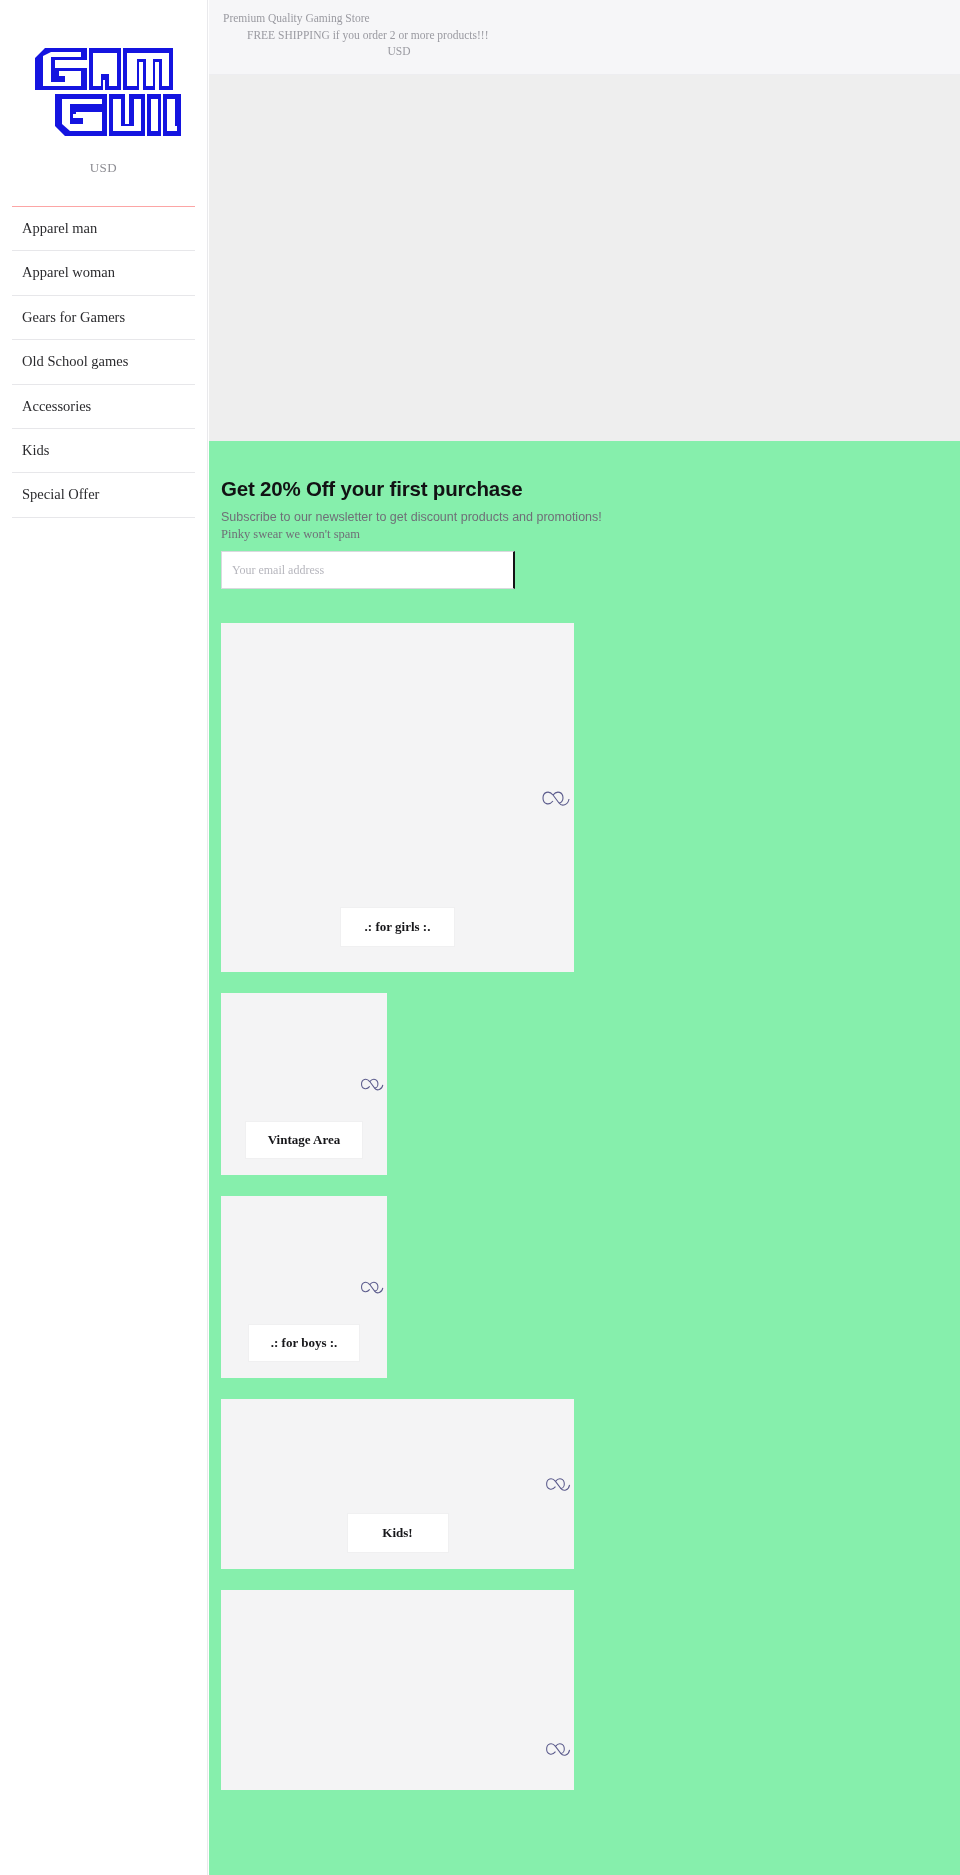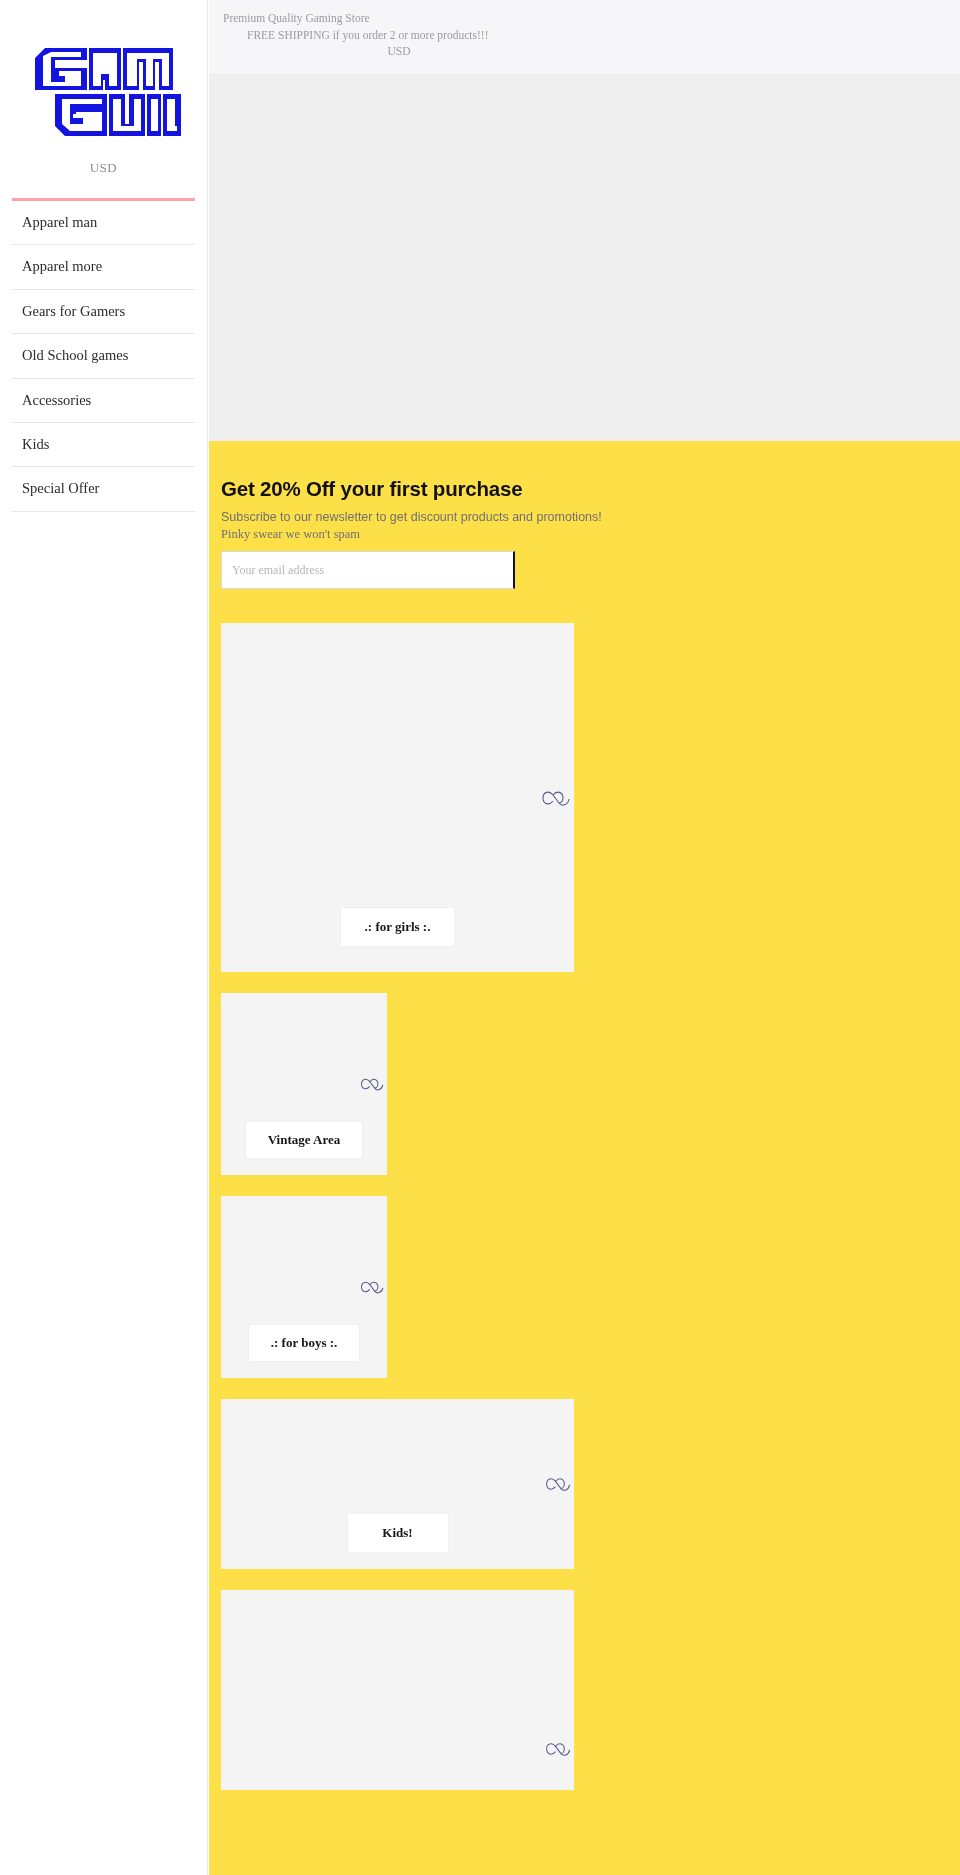--- a/index.html
+++ b/index.html
@@ -55,29 +55,29 @@
     display: block;
     padding: 13px 0 13px 10px;
     font-size: 14.5px;
     color: #2b2b2e;
     border-bottom: 1px solid #e7e7ea;
     text-decoration: none;
     font-family: "Liberation Serif", "DejaVu Serif", serif;
     line-height: 1.2;
     cursor: pointer;
   }
-  .nav-item:first-child { border-top: 3px solid #fca5a5; }
+  .nav-item:first-child { border-top: 1px solid #fca5a5; margin-top: 8px; }
 
   
   .main {
     position: absolute;
     left: 209px; top: 0;
     width: 751px;
     height: 1875px;
-    background: #fde047;
+    background: #86efac;
   }
 
   .announce {
     background: #f6f6f8;
     padding: 10px 0 14px 0;
     border-bottom: 1px solid #ededf0;
     min-height: 56px;
   }
   .announce-line {
     color: #9a9aa1;
@@ -215,21 +215,21 @@
           <path d="M126 59 L133 59 L133 91 L126 91 Z"></path>
           <path d="M142 59 L150 59 L150 86 L152 86 L152 91 L142 91 Z"></path>
         </g>
       </svg>
     </div>
 
     <div class="currency-side">USD</div>
 
     <nav class="nav">
       <a class="nav-item">Apparel man</a>
-      <a class="nav-item">Apparel more</a>
+      <a class="nav-item">Apparel woman</a>
       <a class="nav-item">Gears for Gamers</a>
       <a class="nav-item">Old School games</a>
       <a class="nav-item">Accessories</a>
       <a class="nav-item">Kids</a>
       <a class="nav-item">Special Offer</a>
     </nav>
   </aside>
 
   <main class="main">
 

